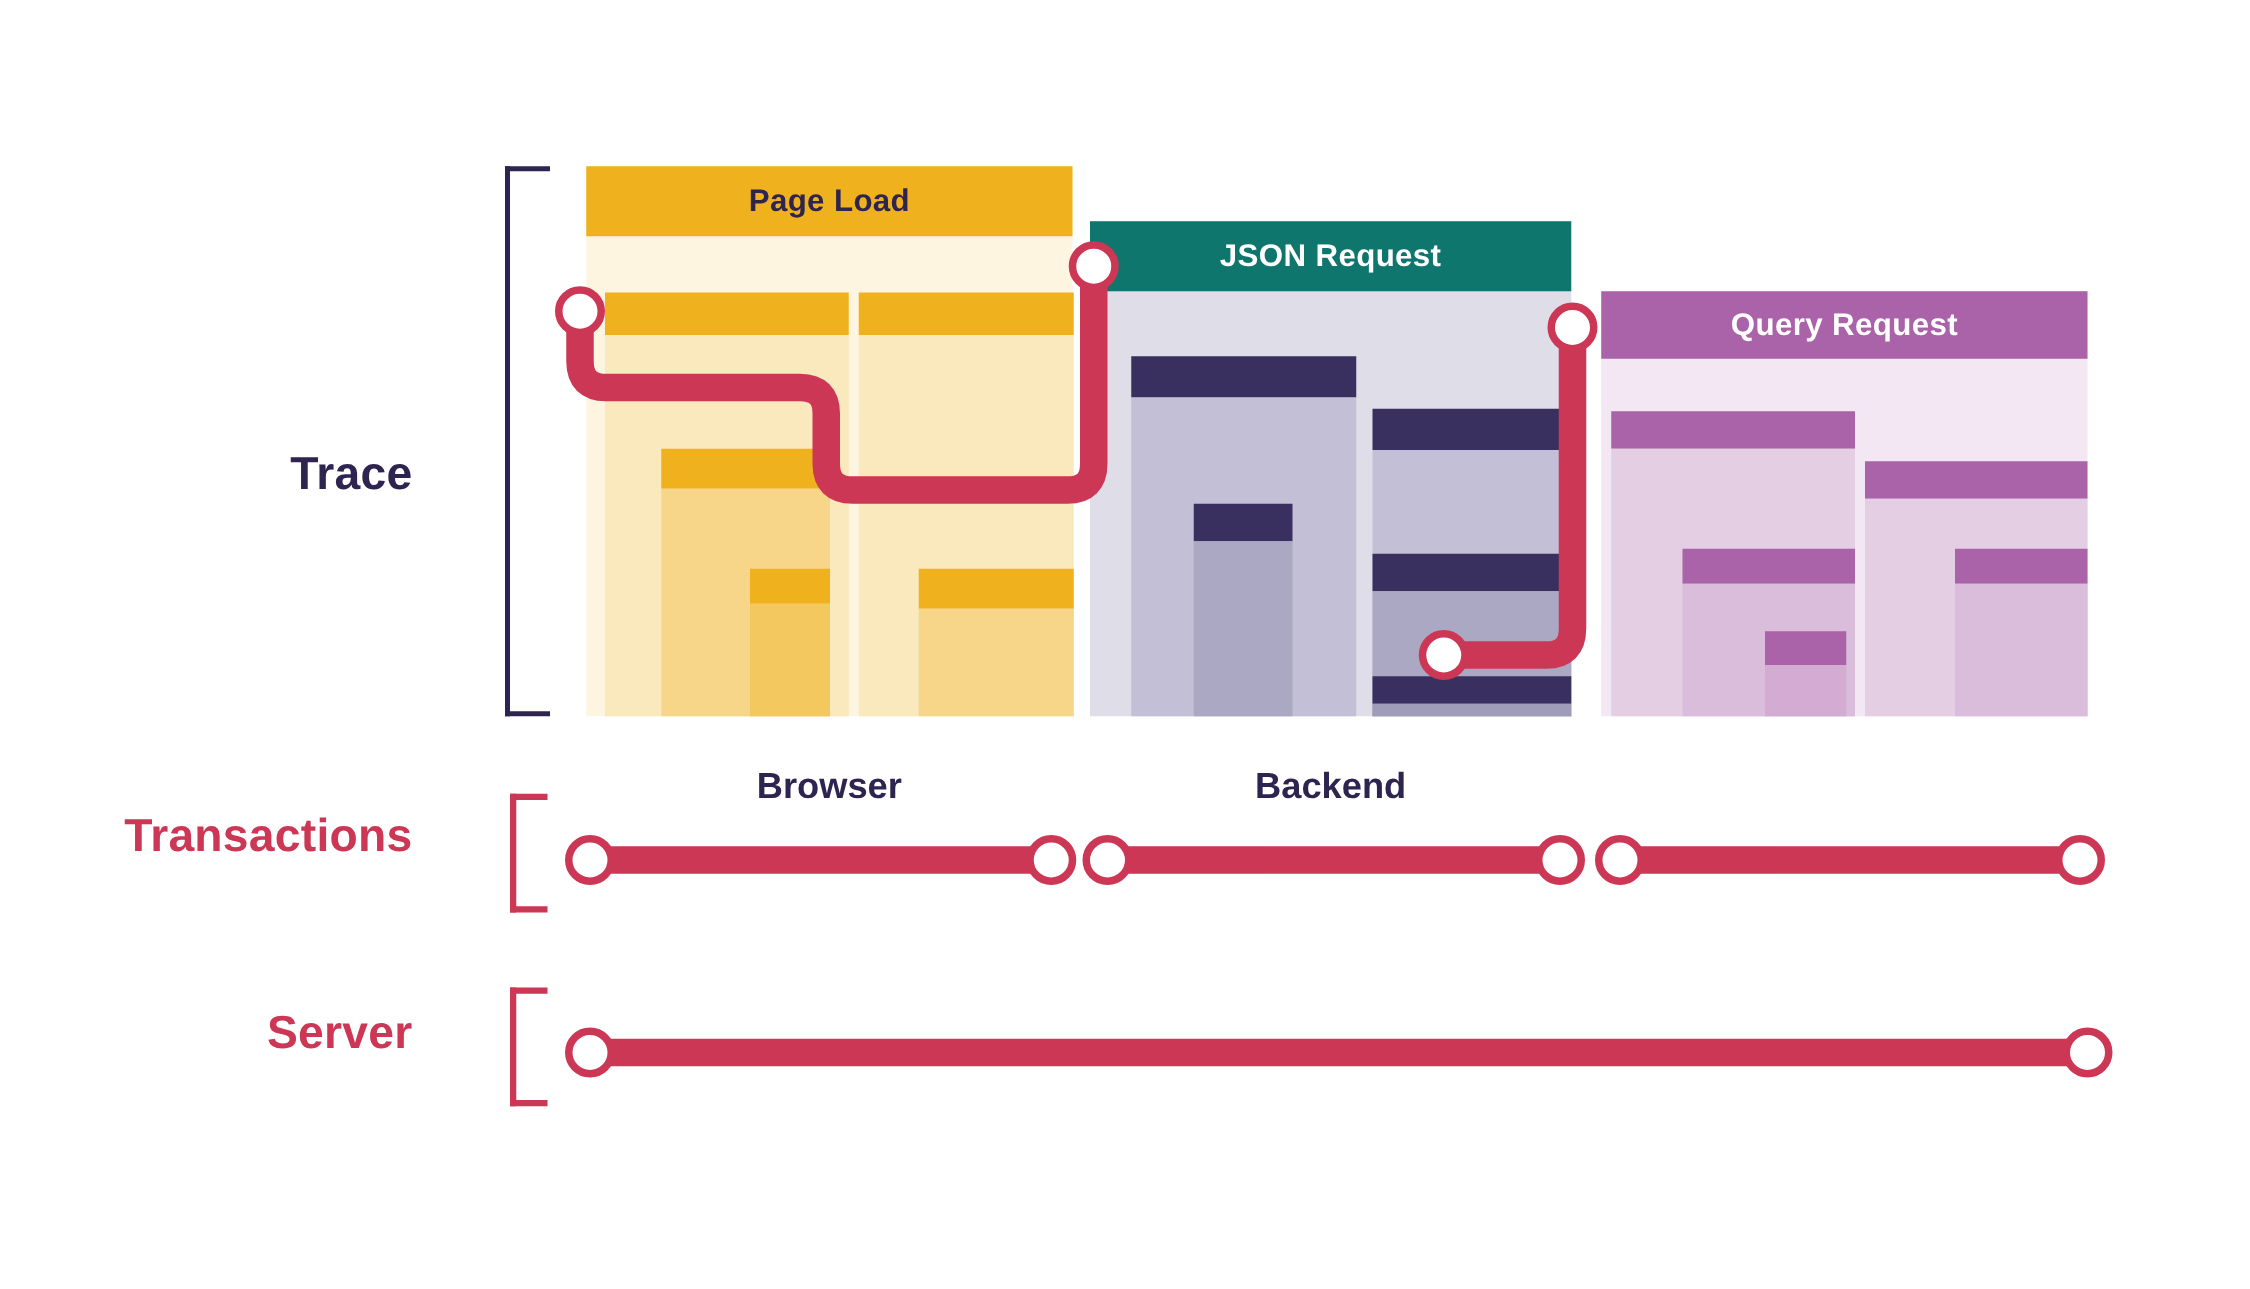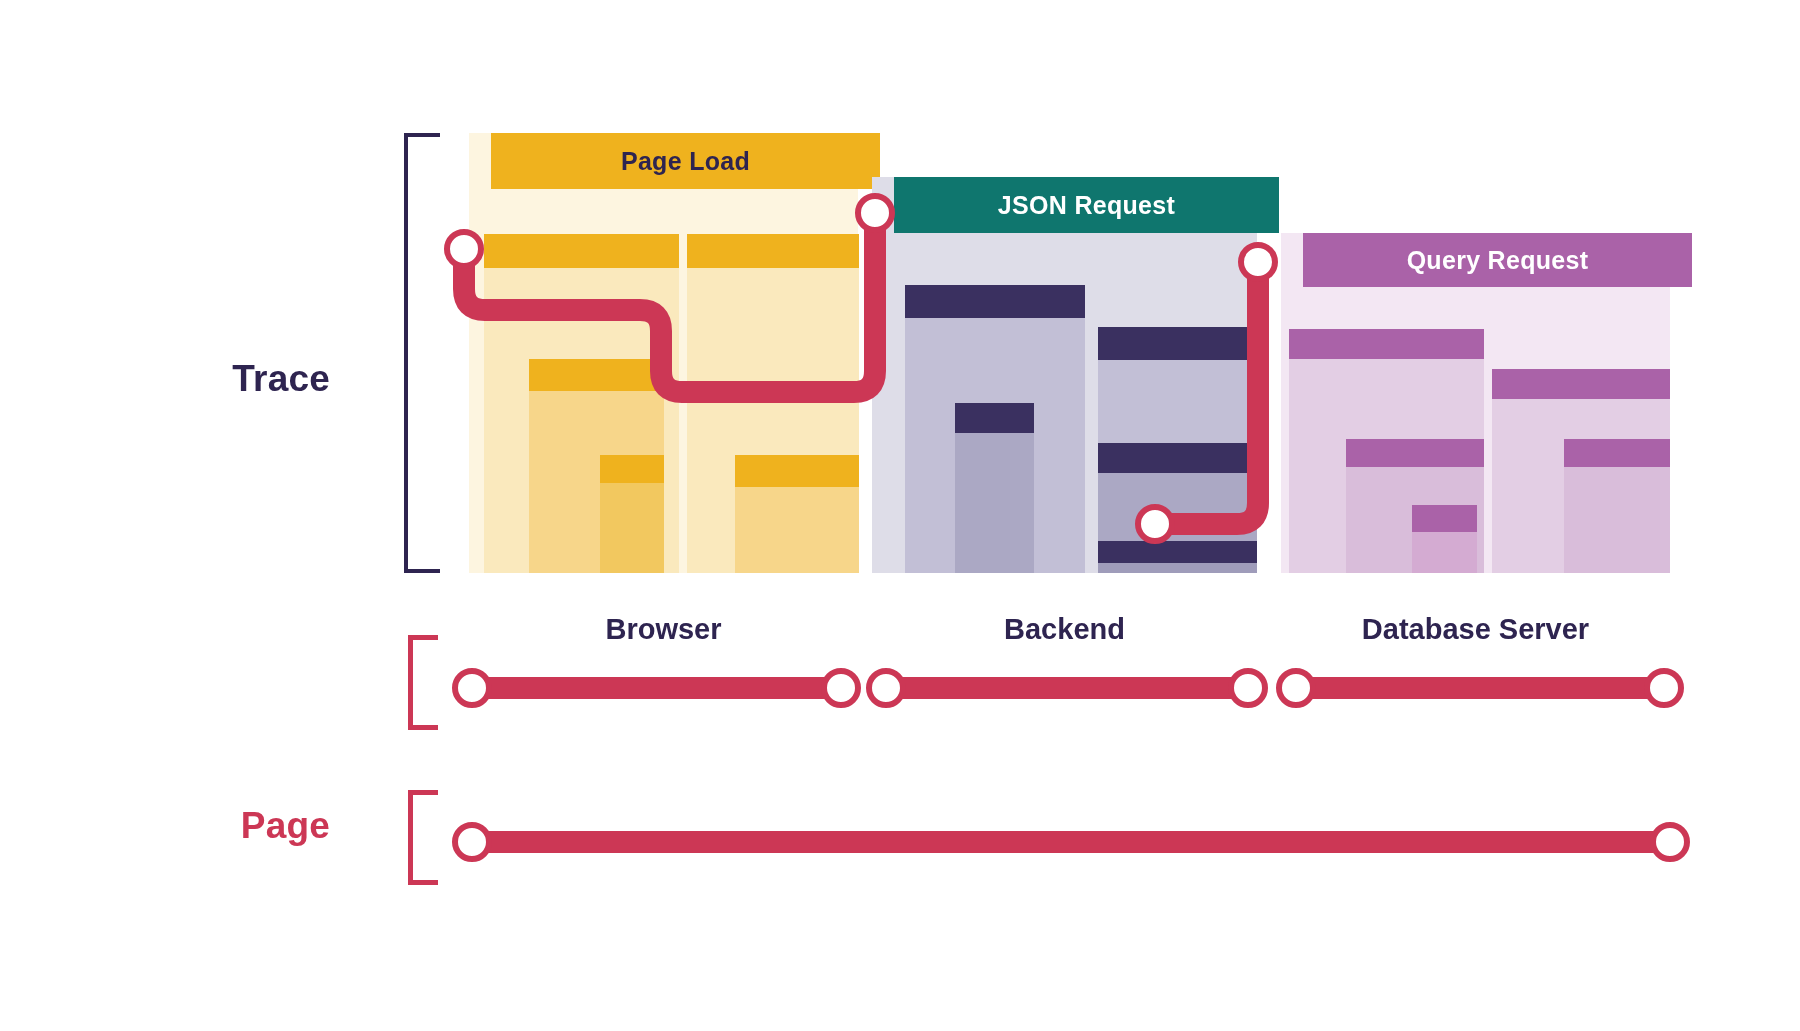--- a/index.html
+++ b/index.html
@@ -22,21 +22,21 @@
   
   .bracket{position:absolute;box-sizing:border-box;}
   .bracket.dark{border:4px solid #2E2450;border-right:none;}
   .bracket.red{border:5px solid #CC3755;border-right:none;}
 
   
   .panel{position:absolute;box-sizing:border-box;}
   .panel-head{
     position:absolute;left:0;top:0;width:100%;
     display:flex;align-items:center;justify-content:center;
-    font-weight:bold;font-size:25px;letter-spacing:.3px;margin-left:22px;
+    font-weight:bold;font-size:25px;letter-spacing:.3px;
   }
 
   
   .spanblk{position:absolute;}
   .spanblk .head{position:absolute;left:0;top:0;width:100%;}
   .spanblk .body{position:absolute;left:0;width:100%;bottom:0;}
 
   
   .svc-caption{
     position:absolute;text-align:center;color:#2E2450;
@@ -155,38 +155,38 @@
     <path d="M 1155 524 L 1237 524 Q 1258 524 1258 503 L 1258 262" fill="none" stroke="#CC3755" stroke-width="22" stroke-linecap="round" stroke-linejoin="round"></path>
   </svg>
 
   <div class="tl-dot" style="left:444px;top:229px;width:40px;height:40px;"></div>
   <div class="tl-dot" style="left:855px;top:193px;width:40px;height:40px;"></div>
   <div class="tl-dot" style="left:1135px;top:504px;width:40px;height:40px;"></div>
   <div class="tl-dot" style="left:1238px;top:242px;width:40px;height:40px;"></div>
 
   <div class="svc-caption" style="left:872px;top:613px;width:385px;">Backend</div>
   <div class="svc-caption" style="left:469px;top:613px;width:389px;">Browser</div>
-  <div class="svc-caption" style="left:1281px;top:613px;width:389px;">Database Server</div>
 
+  <div class="rowlabel lbl-tx" style="left:40px;top:648px;width:290px;">Transactions</div>
 
   <div class="bracket red" style="left:408px;top:635px;width:30px;height:95px;"></div>
 
   <div class="tl-bar" style="left:466px;top:677px;width:381px;height:22px;"></div>
   <div class="tl-dot" style="left:452px;top:668px;width:40px;height:40px;"></div>
   <div class="tl-dot" style="left:821px;top:668px;width:40px;height:40px;"></div>
 
   <div class="tl-bar" style="left:880px;top:677px;width:370px;height:22px;"></div>
   <div class="tl-dot" style="left:866px;top:668px;width:40px;height:40px;"></div>
   <div class="tl-dot" style="left:1228px;top:668px;width:40px;height:40px;"></div>
 
   <div class="tl-bar" style="left:1290px;top:677px;width:380px;height:22px;"></div>
   <div class="tl-dot" style="left:1276px;top:668px;width:40px;height:40px;"></div>
   <div class="tl-dot" style="left:1644px;top:668px;width:40px;height:40px;"></div>
 
-  <div class="rowlabel lbl-trace" style="left:40px;top:805px;width:290px;">Page</div>
+  <div class="rowlabel lbl-trace" style="left:40px;top:805px;width:290px;">Server</div>
 
   <div class="bracket red" style="left:408px;top:790px;width:30px;height:95px;"></div>
 
   <div class="tl-bar" style="left:466px;top:831px;width:1210px;height:22px;"></div>
   <div class="tl-dot" style="left:452px;top:822px;width:40px;height:40px;"></div>
   <div class="tl-dot" style="left:1650px;top:822px;width:40px;height:40px;"></div>
 
 </div>
 
 </body></html>

